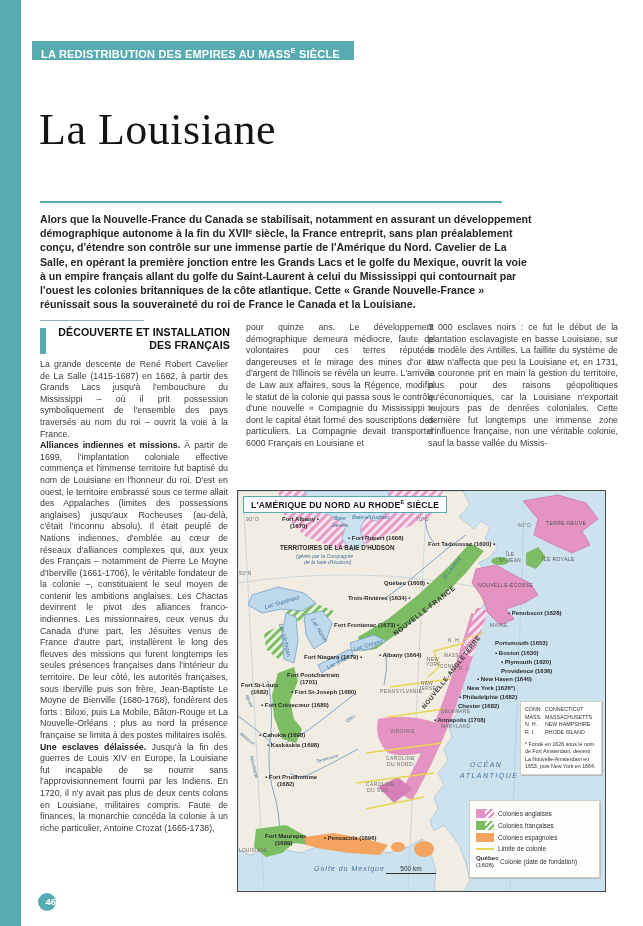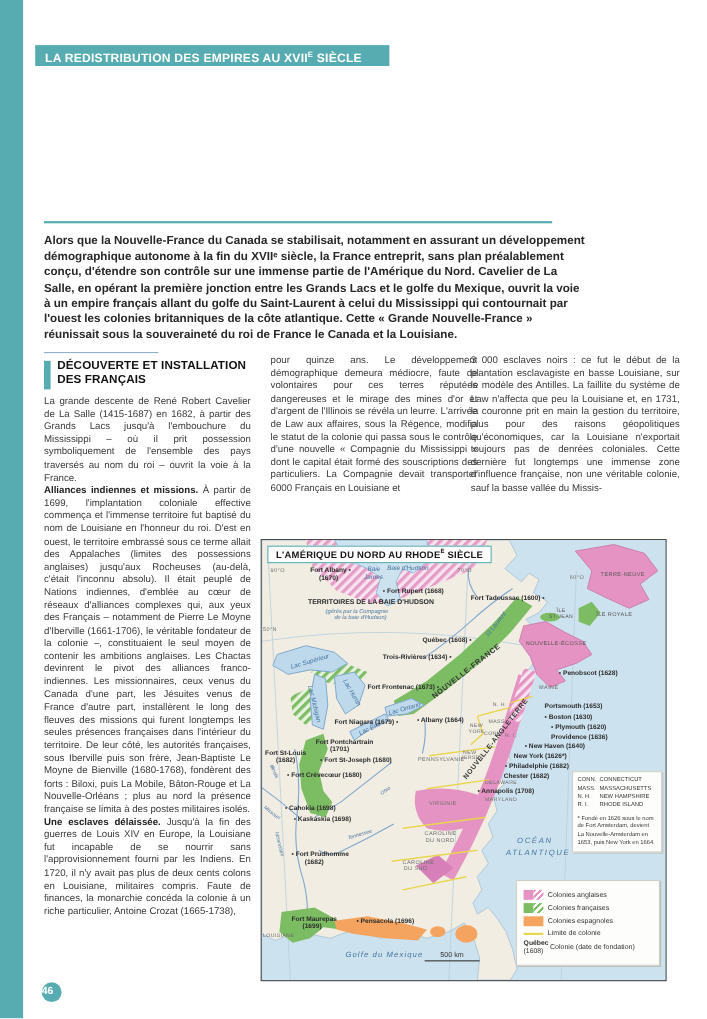--- a/index.html
+++ b/index.html
@@ -12,31 +12,31 @@
   .banner sup{font-size:7px;vertical-align:super;}
   .doc-title{position:absolute;left:39px;top:104px;font-family:"Liberation Serif",serif;
              font-size:44px;color:#141414;letter-spacing:.5px;}
   .title-rule{position:absolute;left:40px;top:201px;width:462px;height:2px;background:#57acb2;}
   .intro{position:absolute;left:40px;top:212px;width:494px;font-weight:bold;font-size:10.6px;
          line-height:14.2px;color:#262626;text-align:left;}
   .intro-rule{position:absolute;left:40px;top:320px;width:104px;height:1px;background:#8fb3c6;}
   .section-head{position:absolute;left:40px;top:326px;width:190px;}
   .section-bar{position:absolute;left:0;top:2px;width:6px;height:26px;background:#57acb2;}
   .section-txt{margin-left:12px;font-weight:bold;font-size:10.6px;line-height:13px;color:#111;
-               letter-spacing:.1px;}
+               letter-spacing:.1px;text-align:right;}
   .col{position:absolute;font-size:8.8px;line-height:11.6px;text-align:justify;color:#3a3a3a;
        overflow:hidden;}
   .col b{color:#222;}
   .col1{left:40px;top:359px;width:188px;height:538px;}
   .col2{left:246px;top:322px;width:188px;height:165px;}
   .col3{left:428px;top:322px;width:190px;height:165px;}
   .col p{margin:0;}
   .pagenum{position:absolute;left:38px;top:893px;width:18px;height:18px;border-radius:50%;
            background:#57acb2;color:#fff;font-weight:bold;font-size:9.5px;line-height:18px;
-           text-align:left;}
+           text-align:right;}
   
   .map{position:absolute;left:237px;top:490px;width:367px;height:400px;background:#cde2ef;
        border:1.5px solid #4a4a4a;box-sizing:content-box;overflow:hidden;}
   .map svg{position:absolute;left:0;top:0;}
   .map-title{position:absolute;left:5px;top:5px;background:#fff;border:1.5px solid #57acb2;
              padding:2px 7px;font-weight:bold;font-size:8.6px;color:#161616;letter-spacing:.2px;
              white-space:nowrap;}
   .map-title sup{font-size:5.5px;}
   .ml{position:absolute;font-size:6px;color:#2b2b2b;white-space:nowrap;line-height:1.05;}
   .ml.b{font-weight:bold;}
@@ -67,23 +67,24 @@
   .map-scale{position:absolute;left:148px;top:374px;width:50px;text-align:center;
              font-size:6.5px;color:#333;border-bottom:1.2px solid #333;padding-bottom:1px;}
 </style>
 </head>
 <body>
 
 <div class="page">
   <div class="side-strip"></div>
 
   <div class="banner">
-    <span>LA REDISTRIBUTION DES EMPIRES AU XVII</span><sup>E</sup><span> SIÈCLE</span>
-  </div>
-
+    <span>LA REDISTRIBUTION DES EMPIRES AU MASS</span><sup>E</sup><span> SIÈCLE</span>
+  </div>
+
+  <div class="doc-title">La Louisiane</div>
   <div class="title-rule"></div>
 
   <div class="intro">Alors que la Nouvelle-France du Canada se stabilisait, notamment en assurant un développement démographique autonome à la fin du XVIIᵉ siècle, la France entreprit, sans plan préalablement conçu, d'étendre son contrôle sur une immense partie de l'Amérique du Nord. Cavelier de La Salle, en opérant la première jonction entre les Grands Lacs et le golfe du Mexique, ouvrit la voie à un empire français allant du golfe du Saint-Laurent à celui du Mississippi qui contournait par l'ouest les colonies britanniques de la côte atlantique. Cette « Grande Nouvelle-France » réunissait sous la souveraineté du roi de France le Canada et la Louisiane.</div>
   <div class="intro-rule"></div>
 
   <div class="section-head">
     <div class="section-bar"></div>
     <div class="section-txt">DÉCOUVERTE ET INSTALLATION DES FRANÇAIS</div>
   </div>
 

